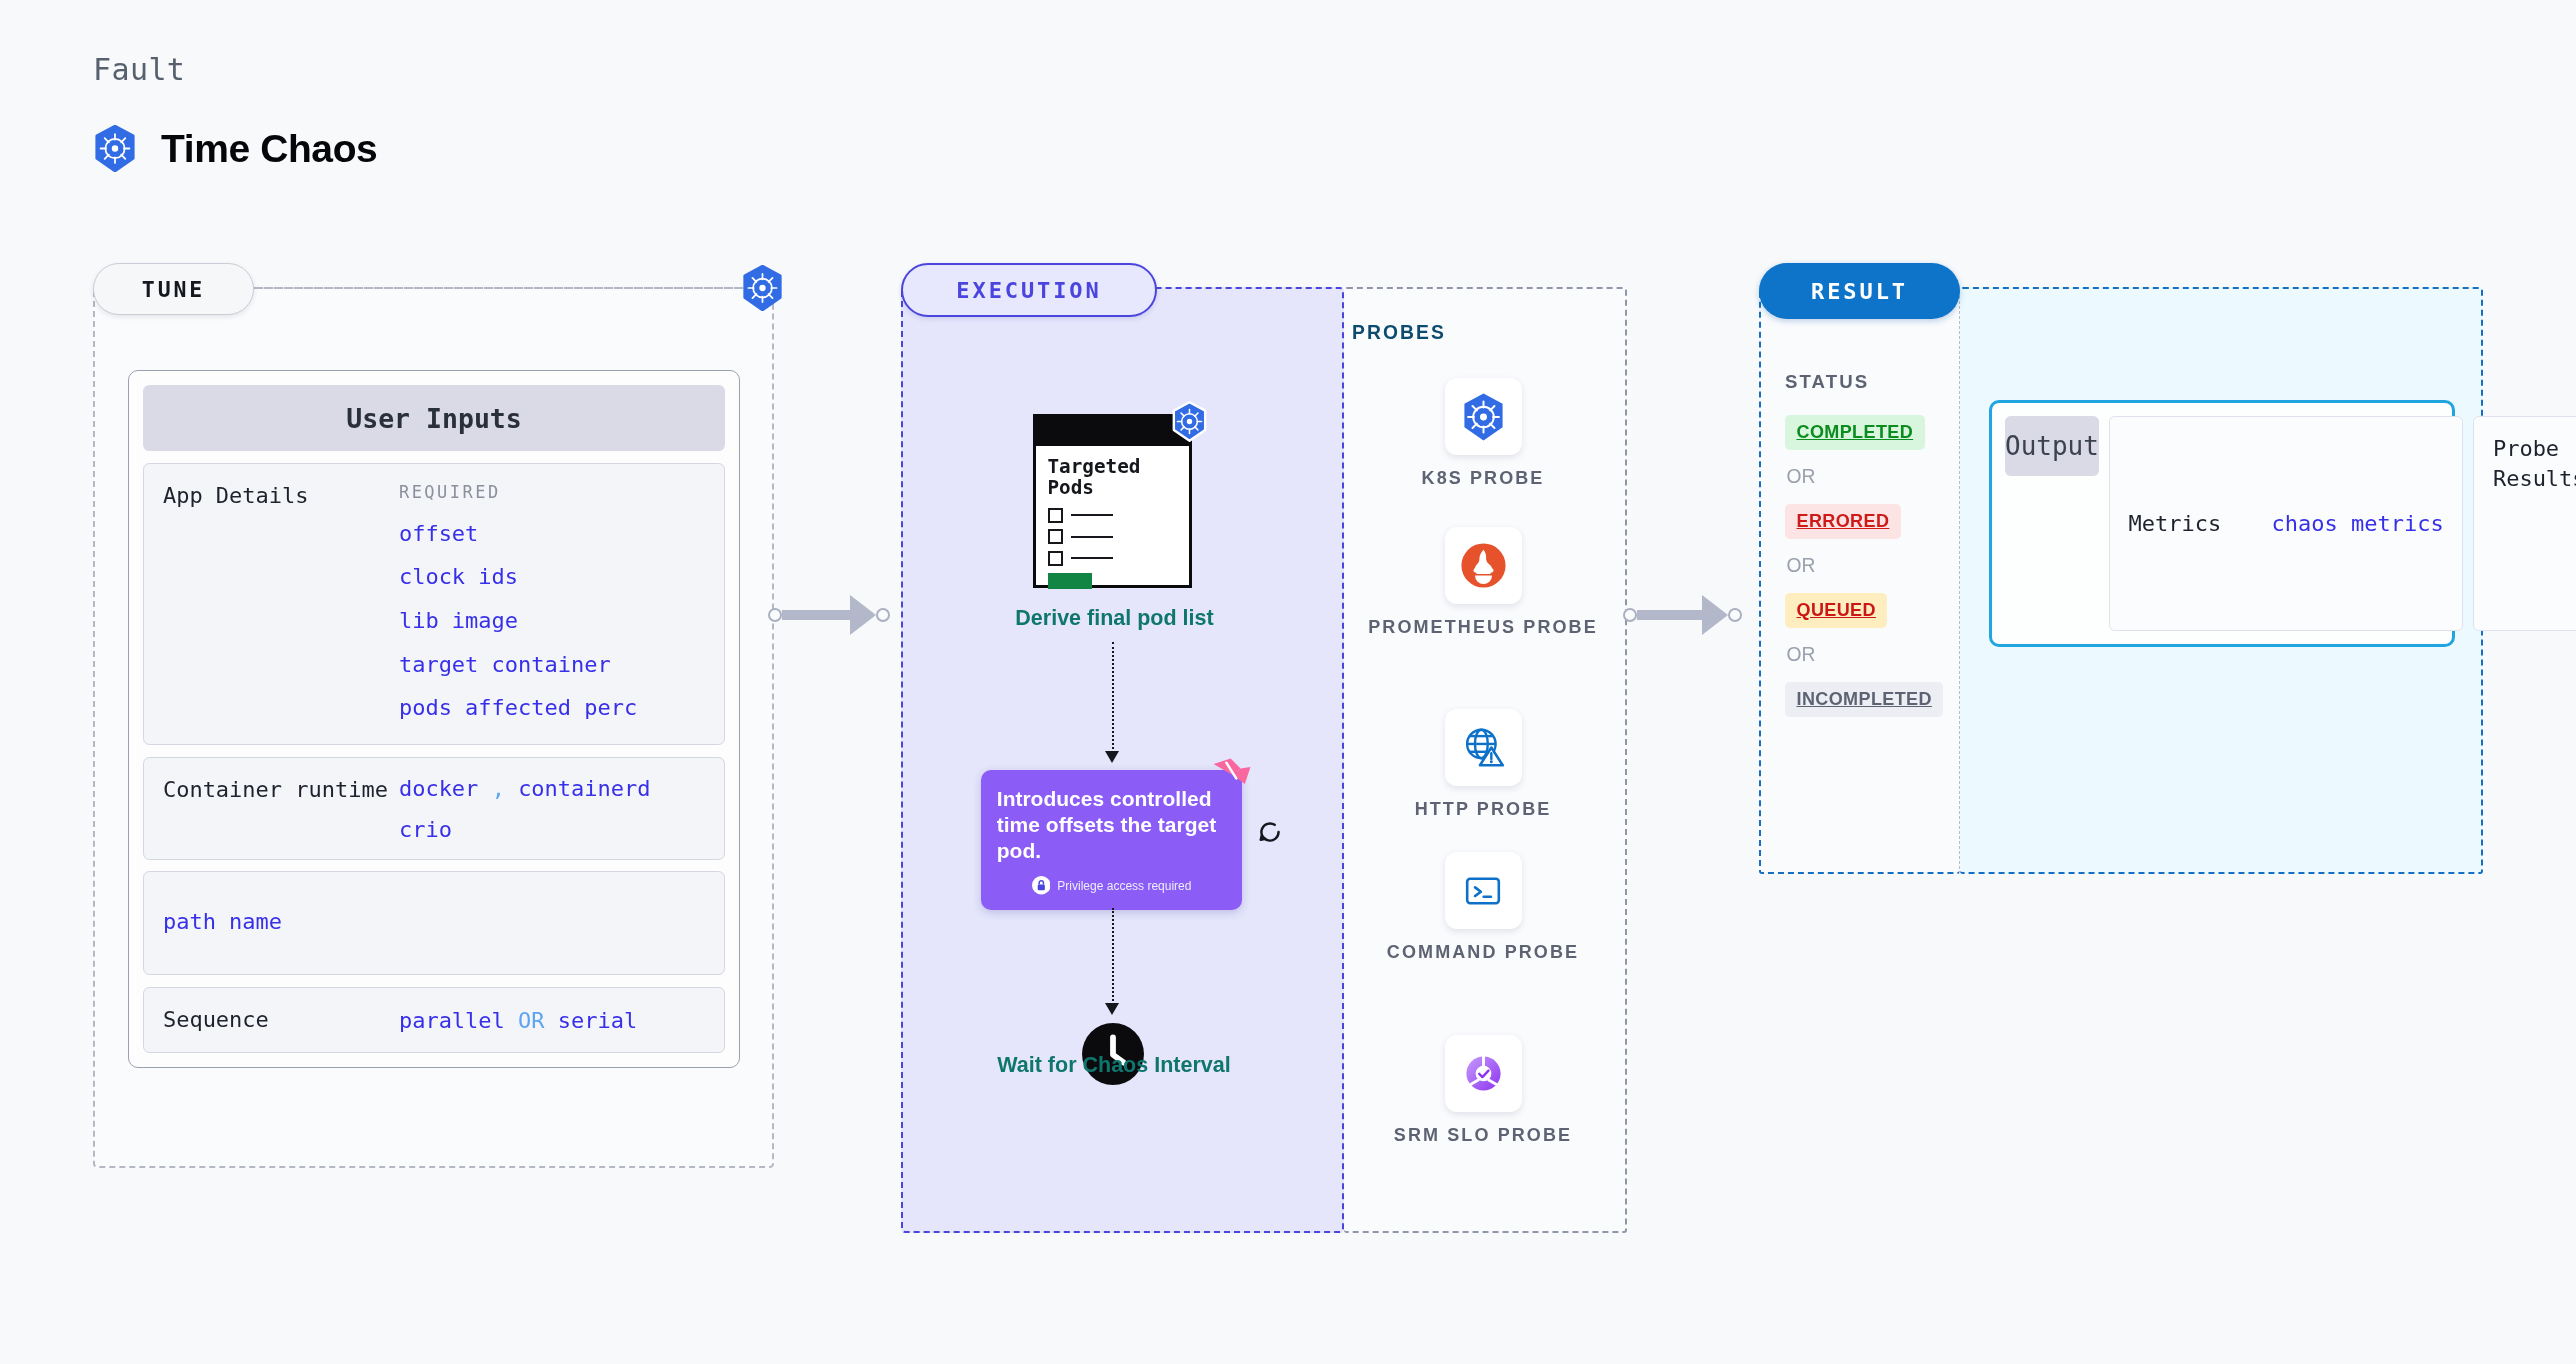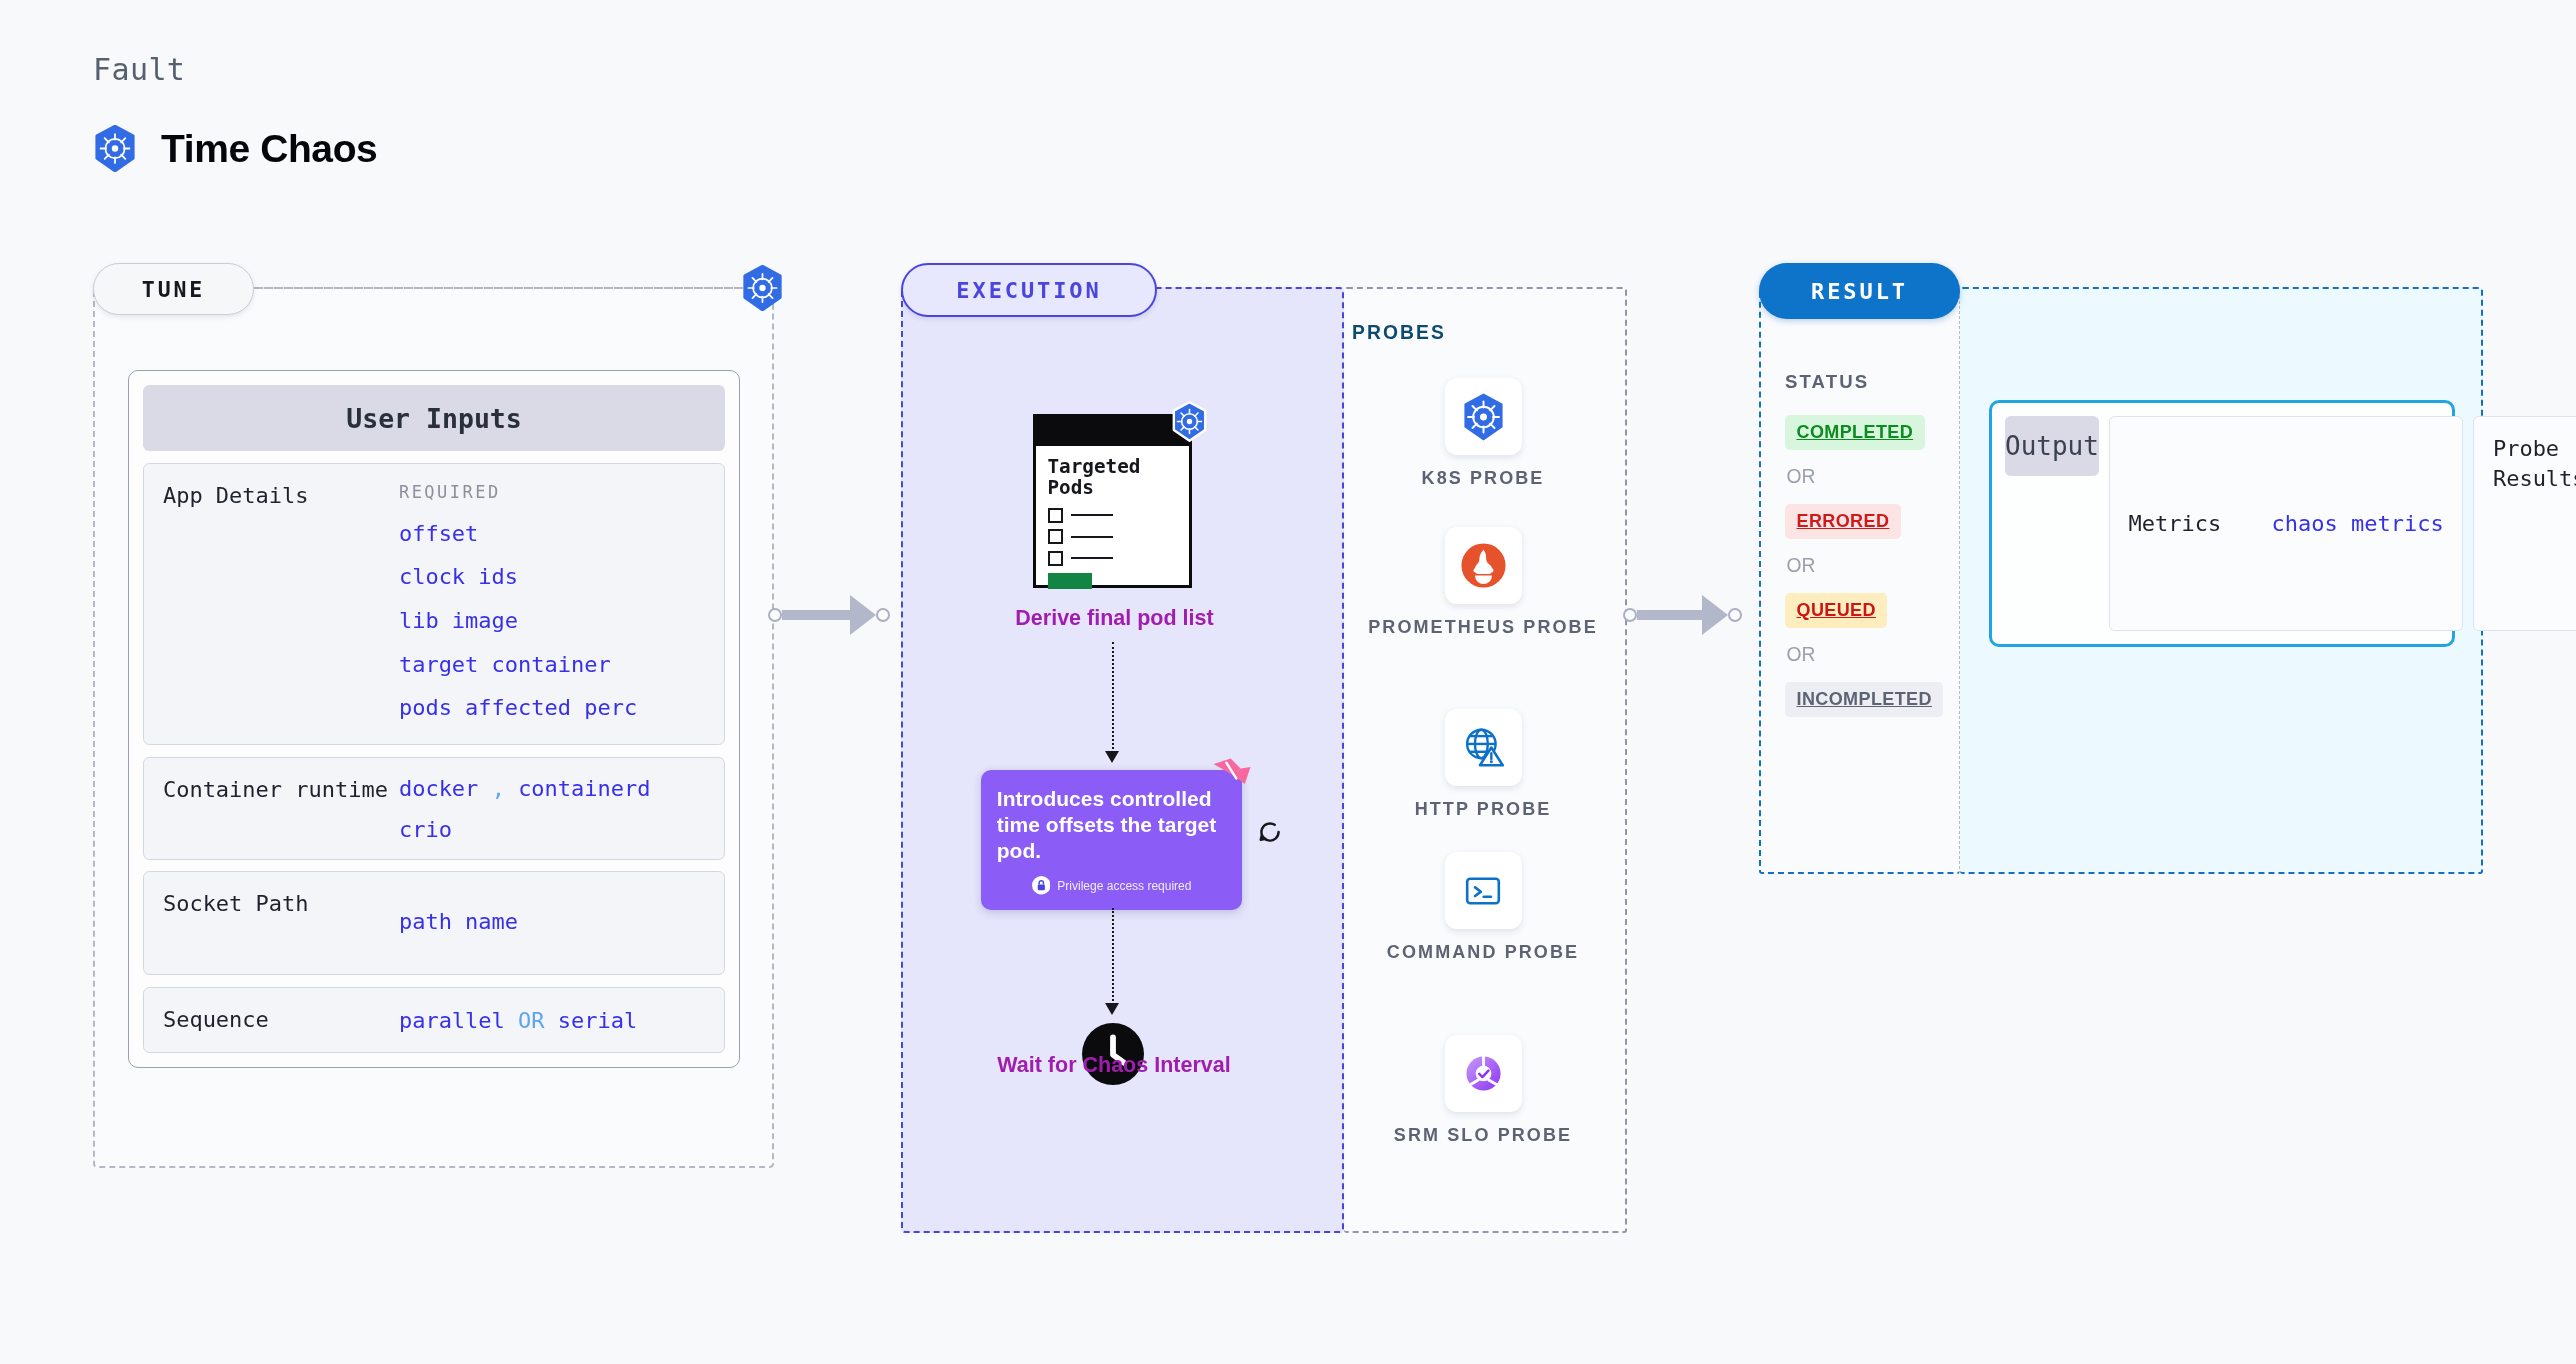--- a/index.html
+++ b/index.html
@@ -148,21 +148,21 @@
   }
   .pods-list { margin-top:9.3px; display:flex; flex-direction:column; gap:6.4px; }
   .pods-item { display:flex; align-items:center; gap:8.6px; }
   .pods-chk { width:15px; height:15px; border:2.1px solid #15171c; flex:none; }
   .pods-ln { width:42px; height:2.1px; background:#15171c; }
   .pods-bar { margin-top:7.9px; width:44px; height:15.8px; background:#128544; }
   .k8s-badge { position:absolute; right:-20px; top:-15.8px; }
 
   .flow-label {
     position:absolute; text-align:center; font-weight:700;
-    color:#a21caf; line-height:1.28;
+    color:#0f766e; line-height:1.28;
   }
   .lbl-derive { left:946px; top:605px; width:337px; font-size:21.5px; }
   .lbl-wait { left:960px; top:1052px; width:308px; font-size:21.5px; }
 
   .dashline { position:absolute; border-left:2.9px dotted #15171c; }
   .dl1 { left:1112px; top:642px; height:111px; }
   .dl2 { left:1112px; top:908px; height:97px; }
   .arrowdown {
     position:absolute; width:0;height:0;
     border-left:7.9px solid transparent;border-right:7.9px solid transparent;
@@ -320,21 +320,20 @@
         <div class="mono-blue">
           <span>docker</span>
           <span class="mono-lite">,</span>
           <span>containerd</span>
         </div>
         <div class="mono-blue">crio</div>
       </div>
     </div>
 
     <div class="ui-row row-socket">
-      <div class="ui-label">Socket Path</div>
       <div class="ui-vals">
         <div class="mono-blue">path name</div>
       </div>
     </div>
 
     <div class="ui-row row-seq">
       <div class="ui-label">Sequence</div>
       <div class="ui-vals">
         <div class="mono-blue">
           <span>parallel</span>

